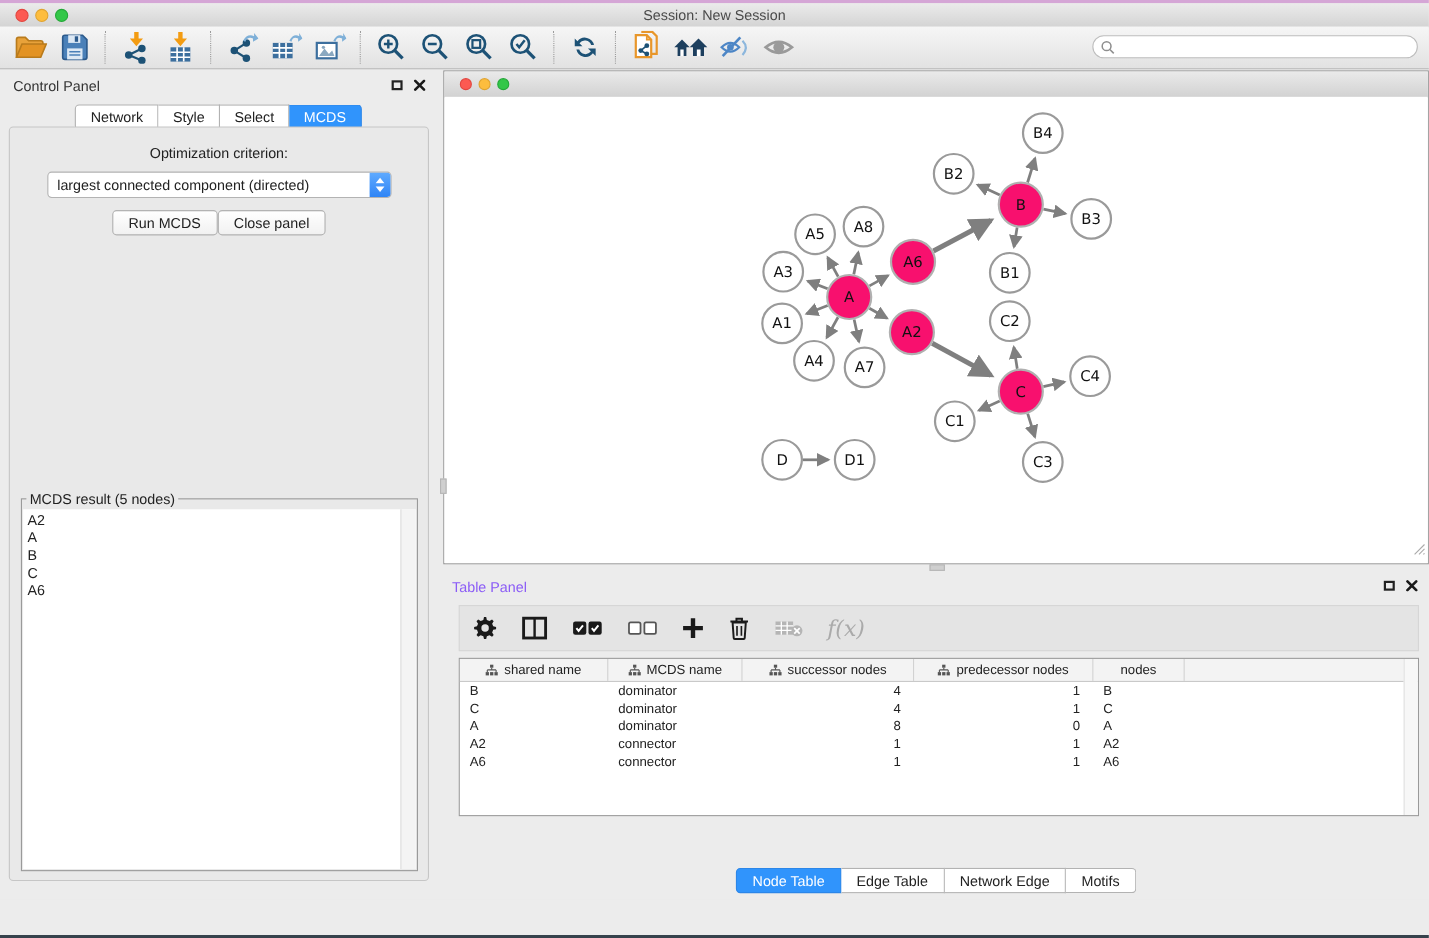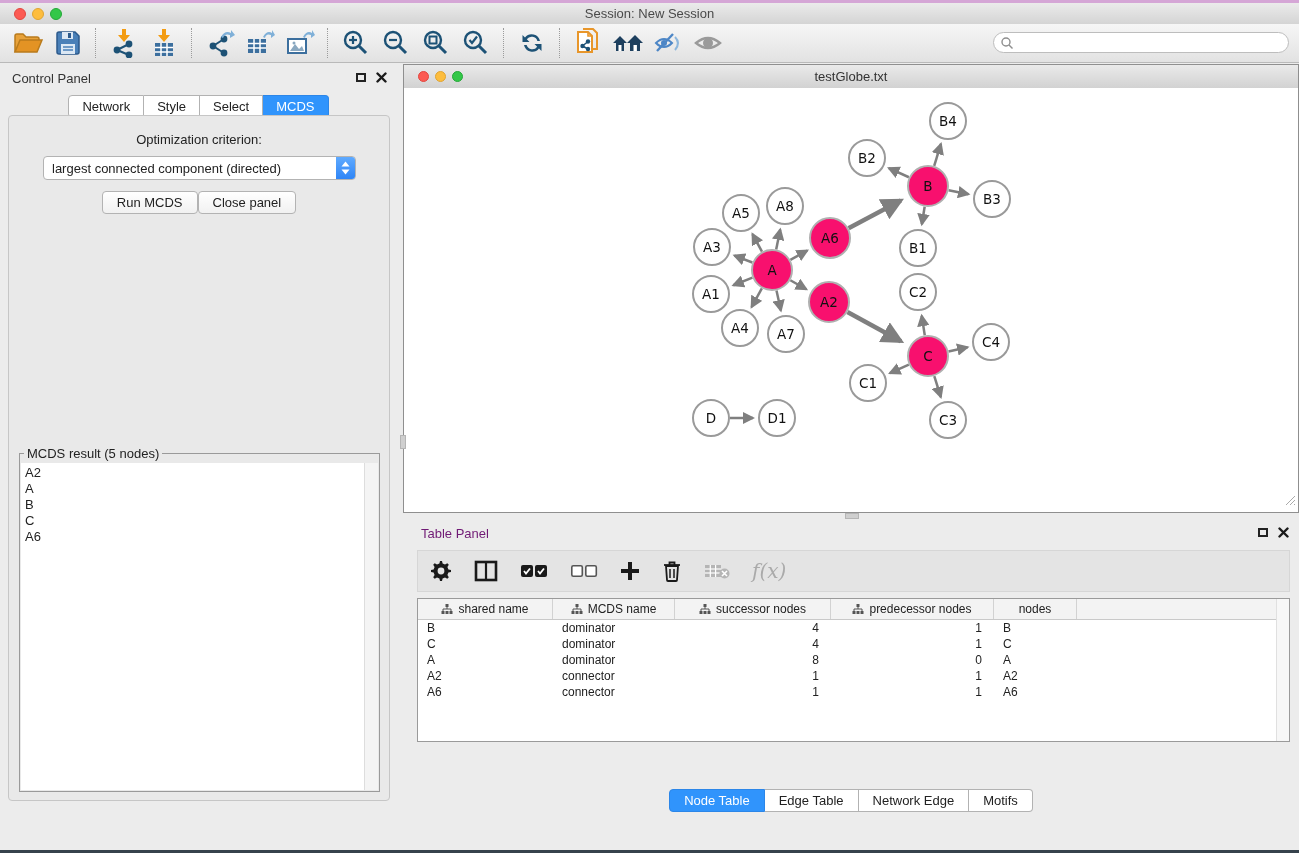--- a/index.html
+++ b/index.html
@@ -72,21 +72,21 @@
   .net-traffic{position:absolute;top:6px;width:11px;height:11px;border-radius:50%;}
   .net-title{position:absolute;top:4px;left:0;right:0;text-align:center;
              font-size:13px;color:#333;}
   .net-canvas{position:absolute;top:23px;left:0;right:0;bottom:0;background:#fff;}
   .resize-grip{position:absolute;right:2px;bottom:2px;}
   .split-handle-v{position:absolute;left:400px;top:435px;width:6px;height:14px;background:#cfcfcf;border:1px solid #b5b5b5;box-sizing:border-box;}
   .split-handle-h{position:absolute;left:845px;top:513px;width:14px;height:6px;background:#cfcfcf;border:1px solid #b5b5b5;box-sizing:border-box;}
 
   
   .table-panel{position:absolute;left:403px;top:518px;width:896px;height:300px;}
-  .tp-title{position:absolute;left:18px;top:8px;font-size:13px;color:#701a75;}
+  .tp-title{position:absolute;left:8px;top:8px;font-size:13px;color:#8b5cf6;}
   .tp-toolbar{position:absolute;left:14px;right:9px;top:32px;height:42px;
               background:#e4e4e4;border:1px solid #d6d6d6;display:flex;align-items:center;
               padding-left:12px;gap:22px;box-sizing:border-box;}
   .tp-icon{display:flex;align-items:center;justify-content:center;}
   .fx-label{font-size:20px;color:#aaa;font-family:"DejaVu Serif",serif;font-style:italic;}
   .data-table{position:absolute;left:14px;right:9px;top:80px;height:144px;
               background:#fff;border:1px solid #9a9a9a;overflow:hidden;box-sizing:border-box;}
   .t-head{display:flex;height:20px;background:#f3f3f3;border-bottom:1px solid #c9c9c9;}
   .t-th{display:flex;align-items:center;justify-content:center;gap:5px;font-size:12px;
         border-right:1px solid #d2d2d2;box-sizing:border-box;}
@@ -327,21 +327,20 @@
         <div class="result-scroll"></div>
       </div>
     </div>
   </div>
 
   <div class="net-window">
     <div class="net-titlebar">
       <span class="net-traffic t-red" style="left:14px;"></span>
       <span class="net-traffic t-yellow" style="left:31px;"></span>
       <span class="net-traffic t-green" style="left:48px;"></span>
-      <div class="net-title">testGlobe.txt</div>
     </div>
     <div class="net-canvas">
       <svg id="graph-svg" width="894" height="424" viewBox="0 0 894 424">
         <defs>
           <marker id="arrowhead" markerWidth="6" markerHeight="5" refX="4.2" refY="2.5" orient="auto" markerUnits="strokeWidth">
             <path d="M0,0 L5,2.5 L0,5 Z" fill="#7f7f7f"></path>
           </marker>
         </defs>
       <line x1="357.96678911489033" y1="163.55183804995966" x2="348.4665267258396" y2="146.08361365718898" stroke="#7f7f7f" stroke-width="2.5" marker-end="url(#arrowhead)"></line>
           <line x1="372.1802584100922" y1="161.42026628877687" x2="376.2225618170375" y2="141.51969566996928" stroke="#7f7f7f" stroke-width="2.5" marker-end="url(#arrowhead)"></line>

